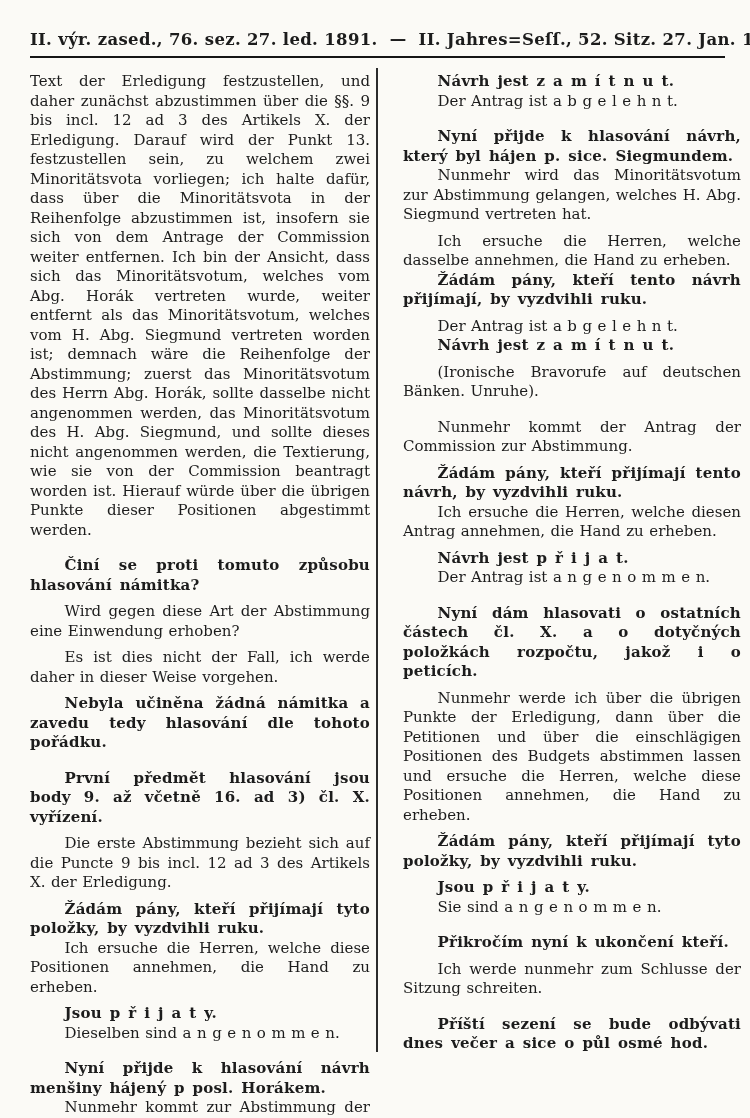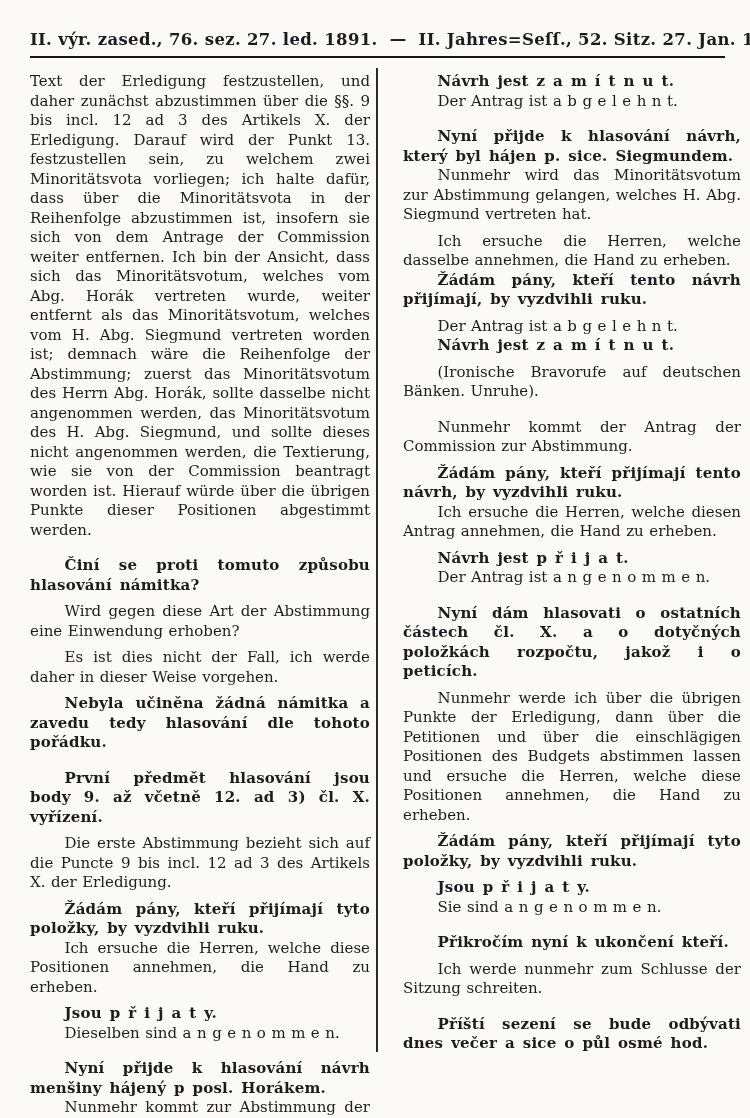--- a/index.html
+++ b/index.html
@@ -86,21 +86,21 @@
   </div>
 
   <div class="divider"></div>
 
   <div class="col col-left">
       <p class="para de gap-0" lang="de">Text der Erledigung festzustellen, und daher zunächst abzustimmen über die §§. 9 bis incl. 12 ad 3 des Artikels X. der Erledigung. Darauf wird der Punkt 13. festzustellen sein, zu welchem zwei Minoritätsvota vorliegen; ich halte dafür, dass über die Minoritätsvota in der Reihenfolge abzustimmen ist, insofern sie sich von dem Antrage der Commission weiter entfernen. Ich bin der Ansicht, dass sich das Minoritätsvotum, welches vom Abg. Horák vertreten wurde, weiter entfernt als das Minoritätsvotum, welches vom H. Abg. Siegmund vertreten worden ist; demnach wäre die Reihenfolge der Abstimmung; zuerst das Minoritätsvotum des Herrn Abg. Horák, sollte dasselbe nicht angenommen werden, das Minoritätsvotum des H. Abg. Siegmund, und sollte dieses nicht angenommen werden, die Textierung, wie sie von der Commission beantragt worden ist. Hierauf würde über die übrigen Punkte dieser Positionen abgestimmt werden.</p>
       <p class="para cs indent gap-l" lang="cs">Činí se proti tomuto způsobu hlasování námitka?</p>
       <p class="para de indent gap-s" lang="de">Wird gegen diese Art der Abstimmung eine Einwendung erhoben?</p>
       <p class="para de indent gap-s" lang="de">Es ist dies nicht der Fall, ich werde daher in dieser Weise vorgehen.</p>
       <p class="para cs indent gap-s" lang="cs">Nebyla učiněna žádná námitka a zavedu tedy hlasování dle tohoto pořádku.</p>
-      <p class="para cs indent gap-l" lang="cs">První předmět hlasování jsou body 9. až včetně 12. ad 3) čl. X. vyřízení.</p>
+      <p class="para cs indent gap-l" lang="cs">První předmět hlasování jsou body 9. až včetně 16. ad 3) čl. X. vyřízení.</p>
       <p class="para de indent gap-s" lang="de">Die erste Abstimmung bezieht sich auf die Puncte 9 bis incl. 12 ad 3 des Artikels X. der Erledigung.</p>
       <p class="para cs indent gap-s" lang="cs">Žádám pány, kteří přijímají tyto položky, by vyzdvihli ruku.</p>
       <p class="para de indent gap-0" lang="de">Ich ersuche die Herren, welche diese Positionen annehmen, die Hand zu erheben.</p>
       <p class="para cs indent gap-s" lang="cs">Jsou p ř i j a t y.</p>
       <p class="para de indent gap-0" lang="de">Dieselben sind a n g e n o m m e n.</p>
       <p class="para cs indent gap-l" lang="cs">Nyní přijde k hlasování návrh menšiny hájený p posl. Horákem.</p>
       <p class="para de indent gap-0" lang="de">Nunmehr kommt zur Abstimmung der Minoritätsantrag, welchen der Herr Abg. Horák vertreten hat.</p>
     </div>
   <div class="col col-right">
       <p class="para cs indent gap-0" lang="cs">Návrh jest z a m í t n u t.</p>

